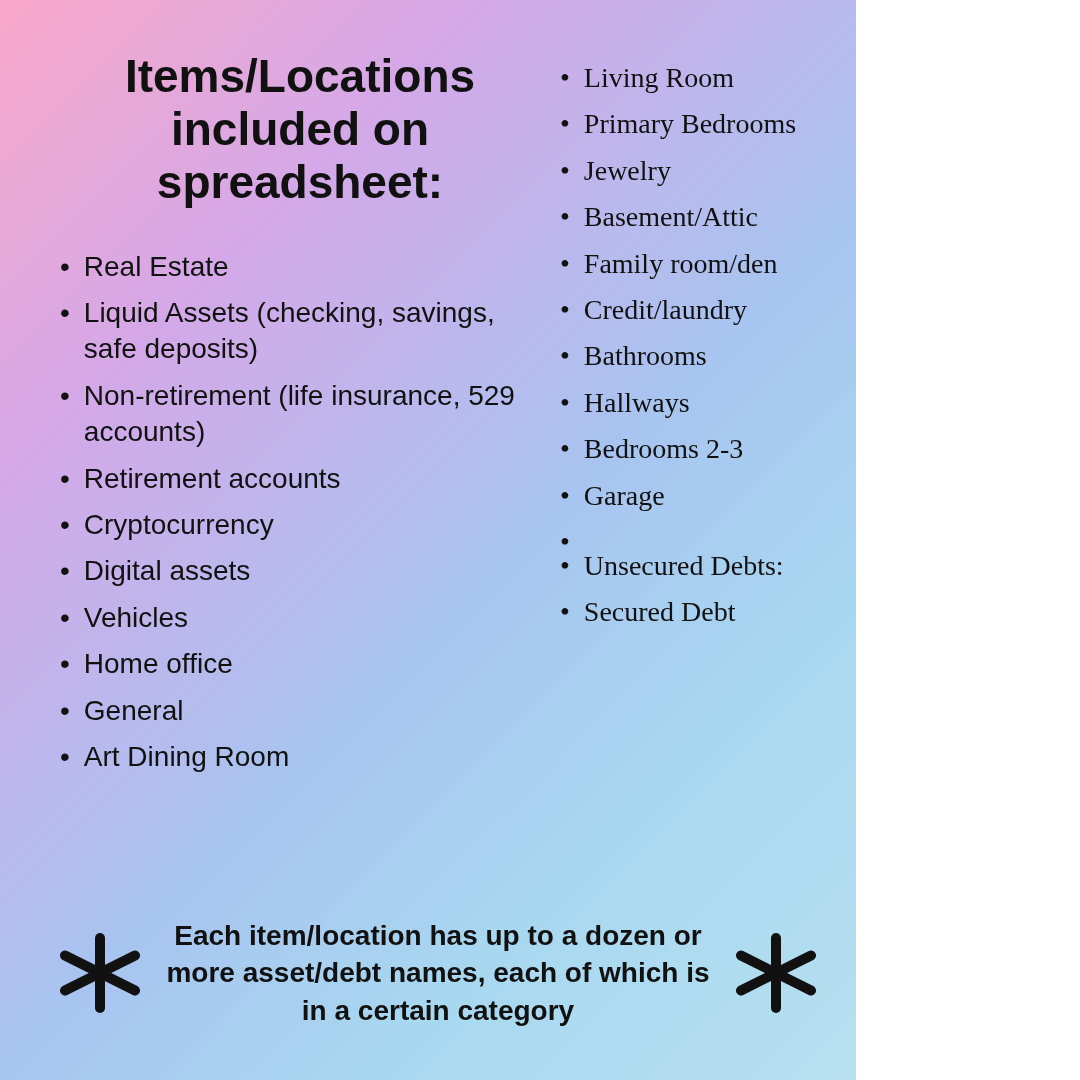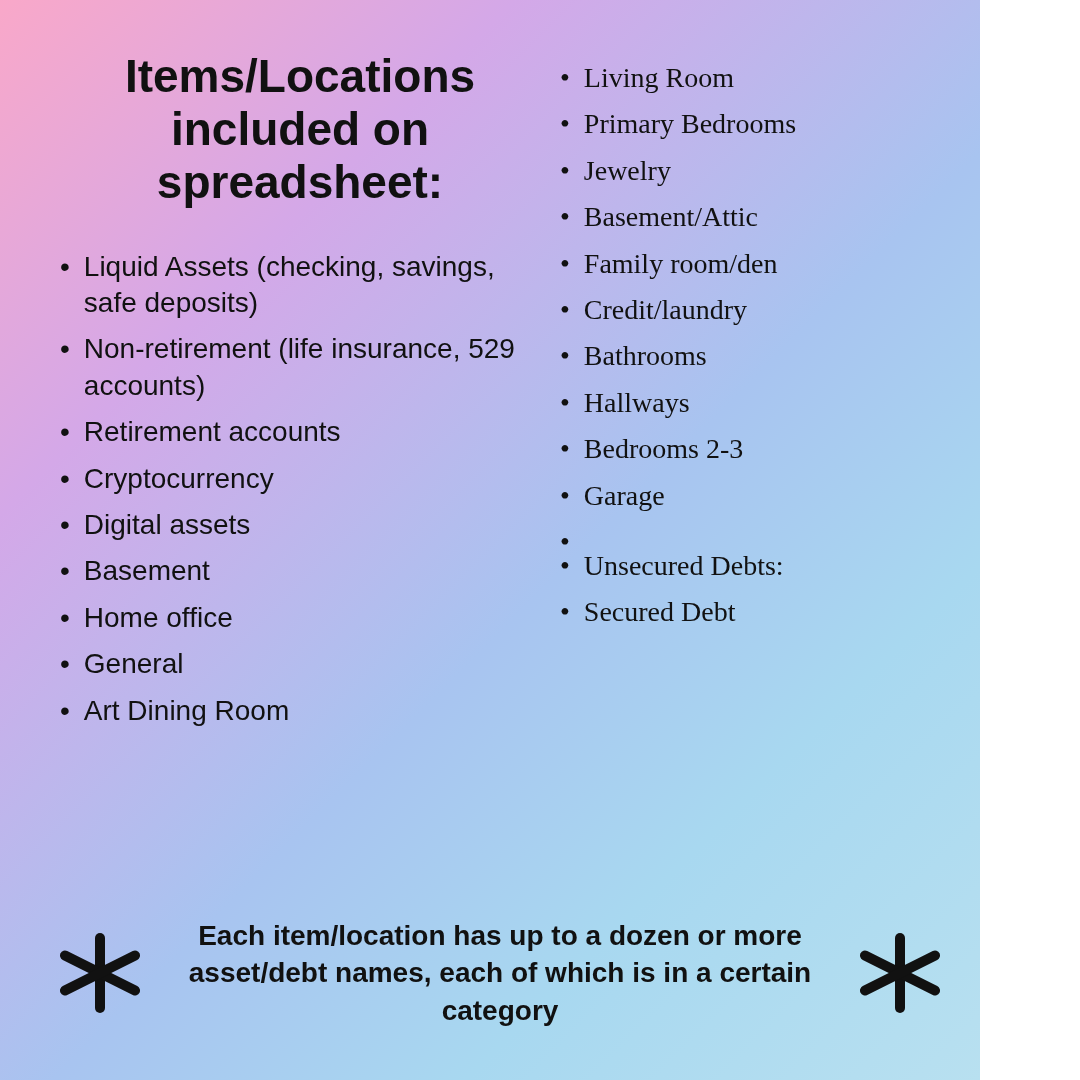--- a/index.html
+++ b/index.html
@@ -9,21 +9,21 @@
     }
 
     body {
       width: 1080px;
       height: 1080px;
       overflow: hidden;
       font-family: 'Arial', sans-serif;
     }
 
     #app {
-      width: 980px;
+      width: 856px;
       height: 1080px;
       background: linear-gradient(135deg, #f9a8c9 0%, #d4a8e8 25%, #a8c4f0 55%, #a8d8f0 75%, #b8e0f0 100%);
       position: relative;
       padding: 50px 40px 40px 60px;
       display: flex;
       flex-direction: column;
     }
 
     .main-content {
       display: flex;
@@ -157,26 +157,27 @@
     }
   </style>
 </head>
 <body>
 
 <div id="app">
   <div class="main-content">
     <div class="left-column">
       <h1 class="title">Items/Locations included on spreadsheet:</h1>
       <ul class="left-list">
+      <li>Real Estate</li>
           <li>Liquid Assets (checking, savings, safe deposits)</li>
           <li>Non-retirement (life insurance, 529 accounts)</li>
           <li>Retirement accounts</li>
           <li>Cryptocurrency</li>
           <li>Digital assets</li>
-          <li>Basement</li>
+          <li>Vehicles</li>
           <li>Home office</li>
           <li>General</li>
           <li>Art Dining Room</li>
         </ul>
     </div>
     <div class="right-column">
       <ul class="right-list">
       <li>Living Room</li>
           <li>Primary Bedrooms</li>
           <li>Jewelry</li>

